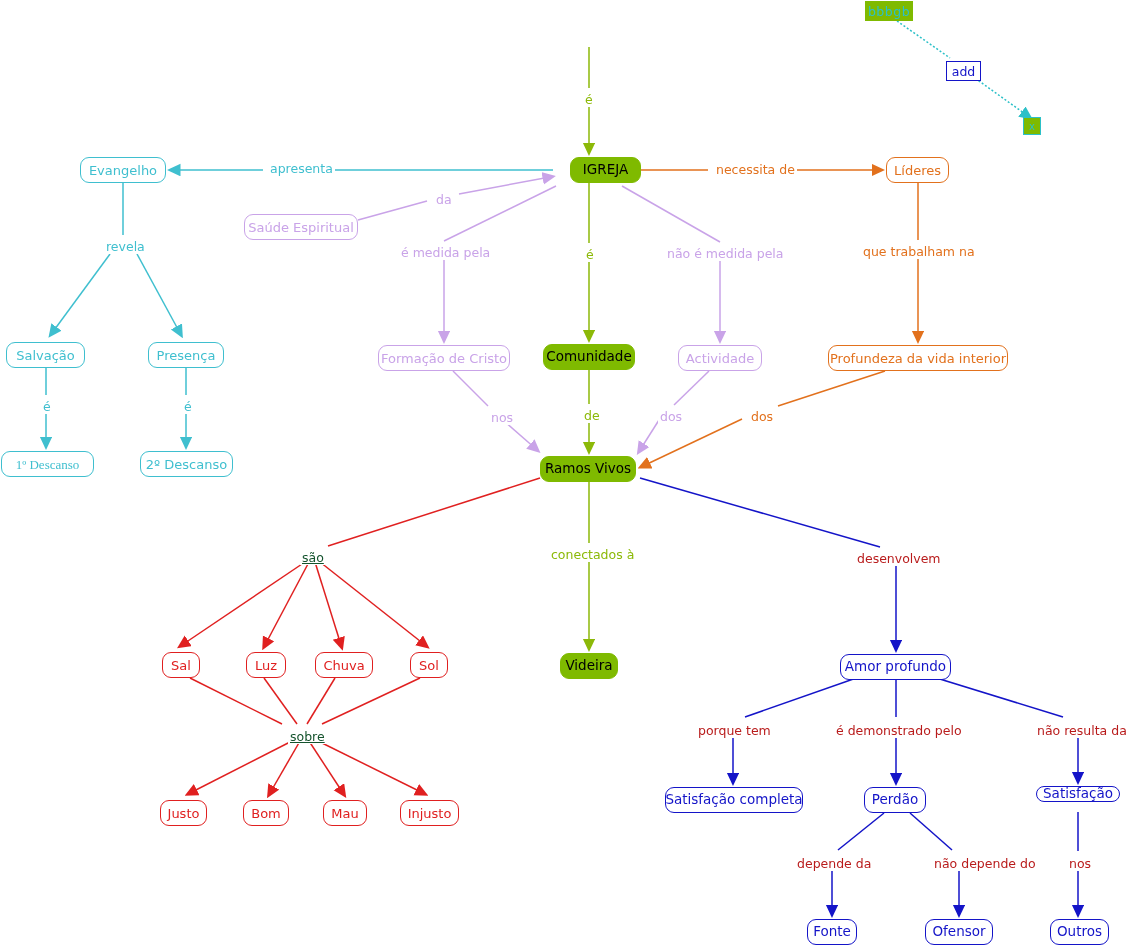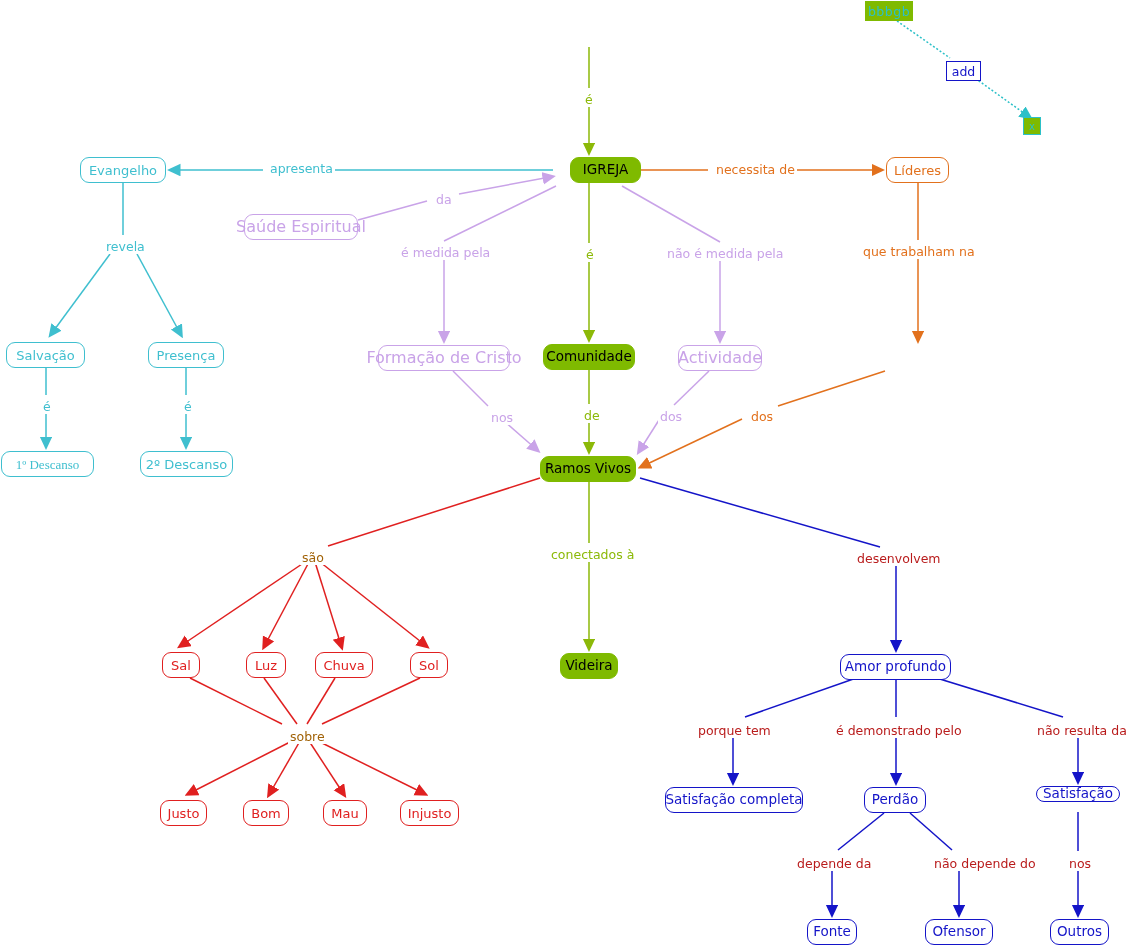--- a/index.html
+++ b/index.html
@@ -11,33 +11,33 @@
   .node{position:absolute;box-sizing:border-box;display:flex;align-items:center;
         justify-content:center;white-space:nowrap;border-radius:9px;
         border:1.4px solid transparent;background:#fff;line-height:1;}
 
   
   .n-green{background:#7FBA00;border-color:#7FBA00;color:#000000;font-size:13.5px;}
   .n-green.sharp{border-radius:0;}
 
   
   .n-cyan  {border-color:#3FBFCF;color:#3FBFCF;font-size:13px;}
-  .n-purple{border-color:#C9A3E8;color:#C9A3E8;font-size:16px;}
+  .n-purple{border-color:#C9A3E8;color:#C9A3E8;font-size:13px;}
   .n-orange{border-color:#E2711D;color:#E2711D;font-size:13px;}
   .n-red   {border-color:#E02020;color:#E02020;font-size:13px;}
   .n-blue  {border-color:#1414C8;color:#1414C8;font-size:13.5px;}
 
   
   .lbl{position:absolute;white-space:nowrap;font-size:12.5px;line-height:1;
        background:#fff;padding:0 2px;}
   .l-green {color:#8CB908;}
   .l-cyan  {color:#3FBFCF;}
   .l-purple{color:#C9A3E8;}
   .l-orange{color:#E2711D;}
-  .l-red   {color:#a16207;}
+  .l-red   {color:#14532d;text-decoration:underline;}
   .l-blue  {color:#b91c1c;}
 
   
   .w-sel{position:absolute;background:#7FBA00;color:#2CC0C8;font-size:12.5px;
          display:flex;align-items:center;justify-content:center;letter-spacing:.5px;}
   .w-add{position:absolute;border:1.6px solid #1414C8;color:#1414C8;font-size:12.5px;
          background:#fff;display:flex;align-items:center;justify-content:center;padding:0 2px;}
   .w-dot{position:absolute;background:#7FBA00;border:1px solid #2CC0C8;}
   .w-dot-lbl{color:#2CC0C8;font-size:10px;display:flex;align-items:center;
              justify-content:center;width:100%;height:100%;}
@@ -208,20 +208,23 @@
     </div>
 
   <div class="node n-purple" style="left:678px;top:345px;width:84px;height:26px;">
     <span>Actividade</span>
     </div>
 
   <div class="node n-orange" style="left:886px;top:157px;width:63px;height:26px;">
     <span>Líderes</span>
     </div>
 
+  <div class="node n-orange" style="left:828px;top:345px;width:180px;height:26px;">
+    <span>Profundeza da vida interior</span>
+    </div>
 
   <div class="node n-red" style="left:162px;top:652px;width:38px;height:26px;">
     <span>Sal</span>
     </div>
 
   <div class="node n-red" style="left:246px;top:652px;width:40px;height:26px;">
     <span>Luz</span>
     </div>
 
   <div class="node n-red" style="left:315px;top:652px;width:58px;height:26px;">

